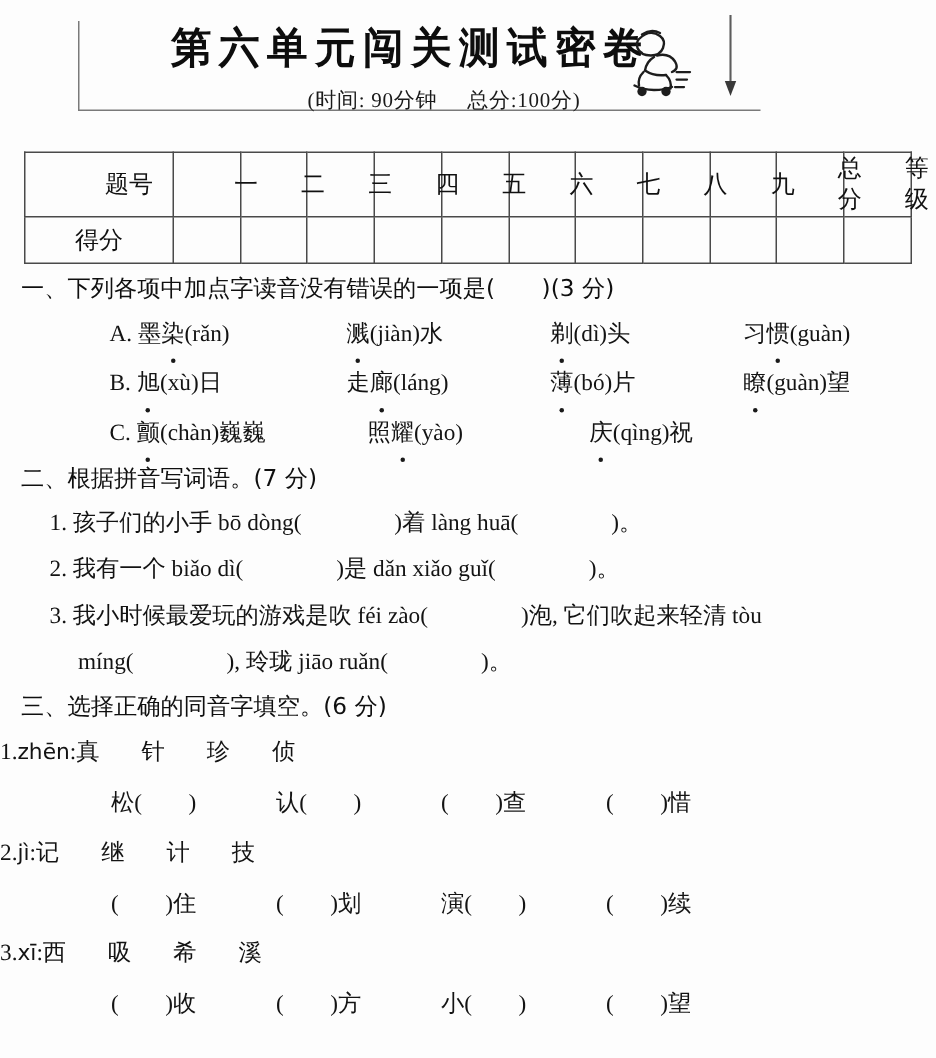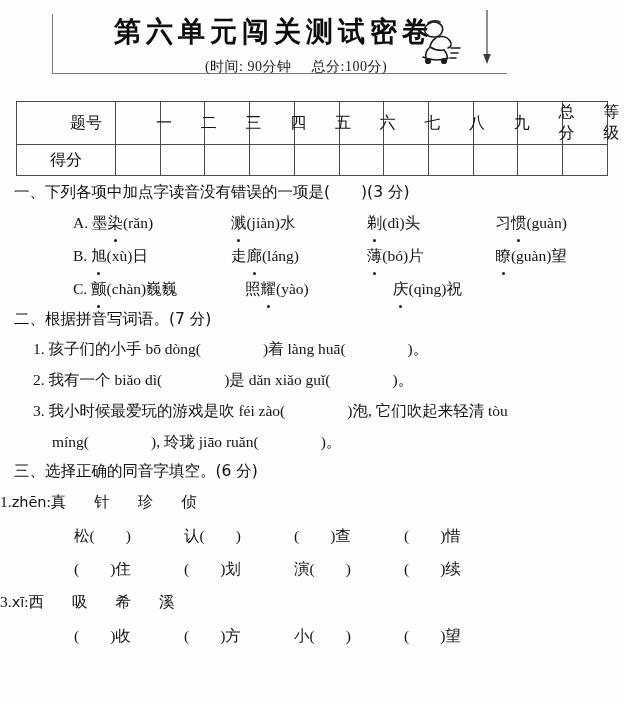--- a/index.html
+++ b/index.html
@@ -365,20 +365,23 @@
       <div class="hz-list">
         <span>1.</span><span class="pin">zhēn</span>:<span>真</span><span class="hz-gap"></span><span>针</span><span class="hz-gap"></span><span>珍</span><span class="hz-gap"></span><span>侦</span>
       </div>
       <div class="tz-row">
         <div class="tz-cell w1">松(　　)</div>
         <div class="tz-cell w2">认(　　)</div>
         <div class="tz-cell w3">(　　)查</div>
         <div class="tz-cell">(　　)惜</div>
       </div>
 
+      <div class="hz-list">
+        <span>2.</span><span class="pin">jì</span>:<span>记</span><span class="hz-gap"></span><span>继</span><span class="hz-gap"></span><span>计</span><span class="hz-gap"></span><span>技</span>
+      </div>
       <div class="tz-row">
         <div class="tz-cell w1">(　　)住</div>
         <div class="tz-cell w2">(　　)划</div>
         <div class="tz-cell w3">演(　　)</div>
         <div class="tz-cell">(　　)续</div>
       </div>
 
       <div class="hz-list">
         <span>3.</span><span class="pin">xī</span>:<span>西</span><span class="hz-gap"></span><span>吸</span><span class="hz-gap"></span><span>希</span><span class="hz-gap"></span><span>溪</span>
       </div>

